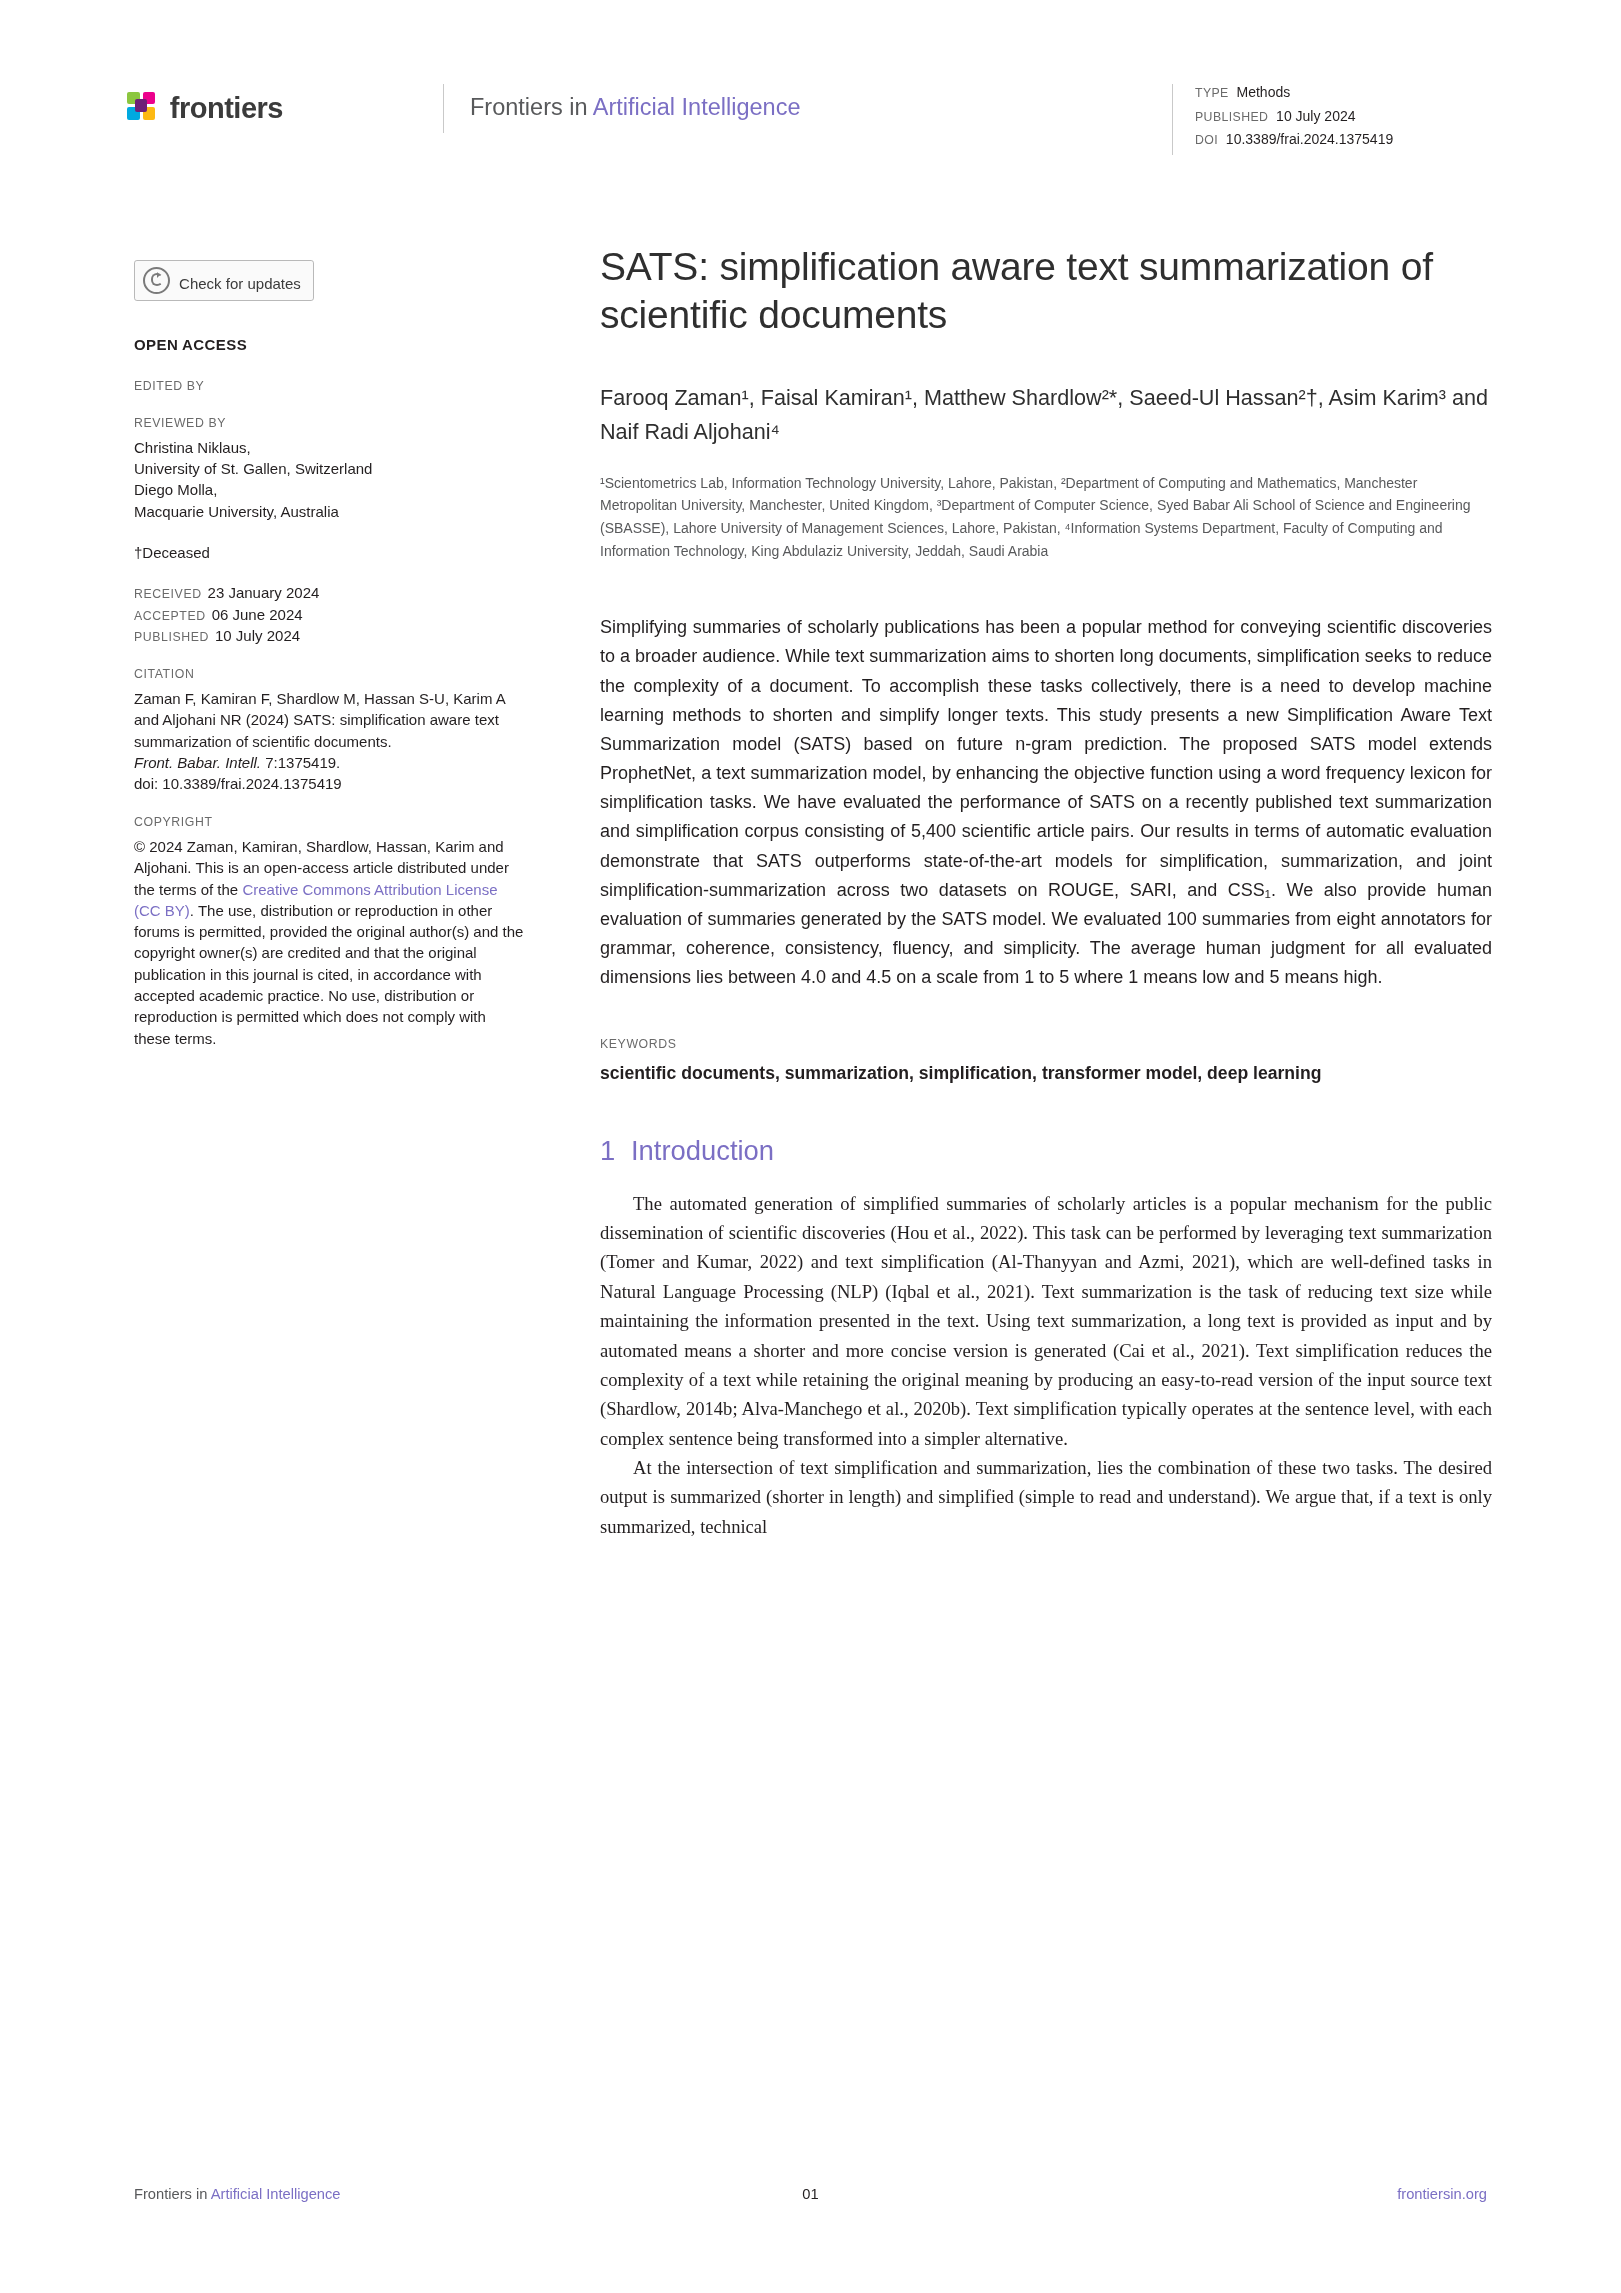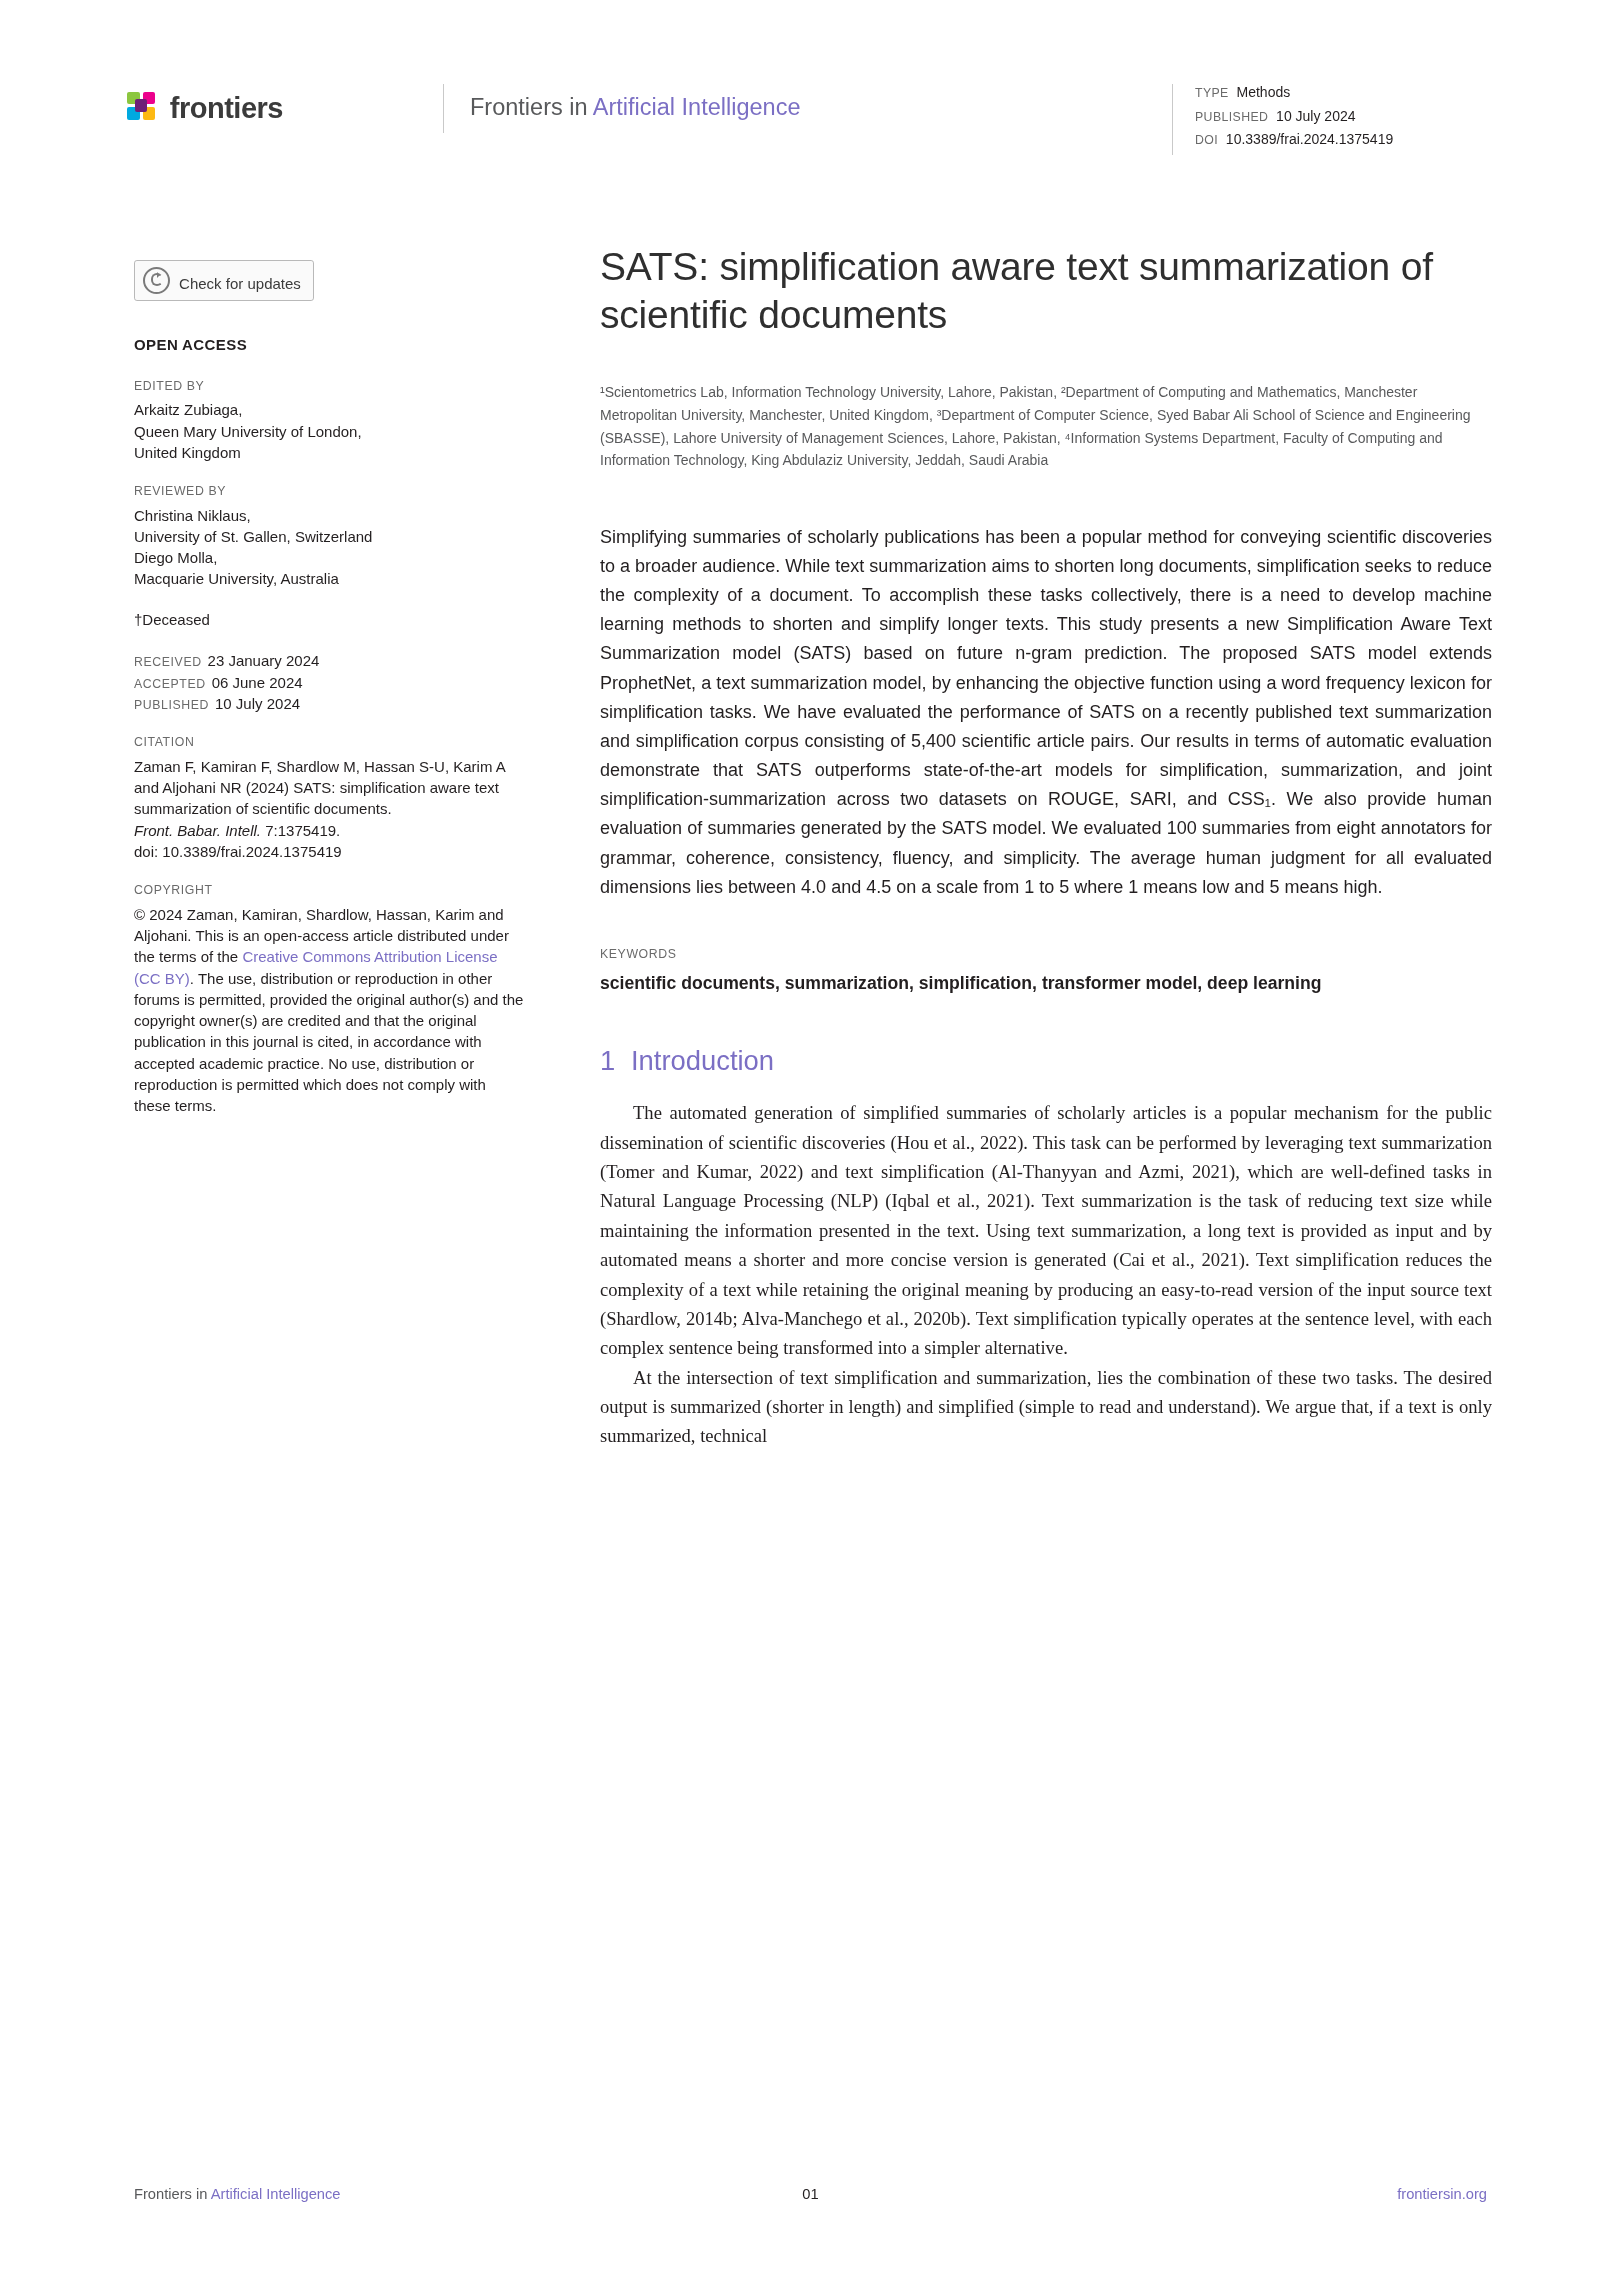--- a/index.html
+++ b/index.html
@@ -327,23 +327,20 @@
 
     <div class="check-updates">
       <span class="cu-icon"></span>
       <span class="cu-label">Check for updates</span>
     </div>
 
     <div class="sb-open">OPEN ACCESS</div>
 
     <div class="sb-group">
       <div class="sb-head">EDITED BY</div>
-      <div class="sb-line" style="white-space: pre-line;"><span>Arkaitz Zubiaga,
-Queen Mary University of London,
-United Kingdom</span></div>
     </div>
 
     <div class="sb-group">
       <div class="sb-head">REVIEWED BY</div>
       <div class="sb-line" style="white-space: pre-line;"><span>Christina Niklaus,
 University of St. Gallen, Switzerland
 Diego Molla,
 Macquarie University, Australia</span></div>
     </div>
 
@@ -373,20 +370,21 @@
 
     <div class="sb-group">
       <div class="sb-head">COPYRIGHT</div>
       <div class="sb-line"><span>© 2024  Zaman, Kamiran, Shardlow, Hassan, Karim and Aljohani. This is an open-access article distributed under the terms of the </span><span class="sb-link">Creative Commons Attribution License (CC BY)</span><span>. The use, distribution or reproduction in other forums is permitted, provided the original author(s) and the copyright owner(s) are credited and that the original publication in this journal is cited, in accordance with accepted academic practice. No use, distribution or reproduction is permitted which does not comply with these terms.</span></div>
     </div>
   </div>
 
   <div class="main">
     <h1 class="paper-title">SATS: simplification aware text summarization of scientific documents</h1>
 
+    <div class="authors">Farooq Zaman¹, Faisal Kamiran¹, Matthew Shardlow²*, Saeed-Ul Hassan²†, Asim Karim³ and Naif Radi Aljohani⁴</div>
 
     <div class="affil">¹Scientometrics Lab, Information Technology University, Lahore, Pakistan, ²Department of Computing and Mathematics, Manchester Metropolitan University, Manchester, United Kingdom, ³Department of Computer Science, Syed Babar Ali School of Science and Engineering (SBASSE), Lahore University of Management Sciences, Lahore, Pakistan, ⁴Information Systems Department, Faculty of Computing and Information Technology, King Abdulaziz University, Jeddah, Saudi Arabia</div>
 
     <div class="abstract">Simplifying summaries of scholarly publications has been a popular method for conveying scientific discoveries to a broader audience. While text summarization aims to shorten long documents, simplification seeks to reduce the complexity of a document. To accomplish these tasks collectively, there is a need to develop machine learning methods to shorten and simplify longer texts. This study presents a new Simplification Aware Text Summarization model (SATS) based on future n-gram prediction. The proposed SATS model extends ProphetNet, a text summarization model, by enhancing the objective function using a word frequency lexicon for simplification tasks. We have evaluated the performance of SATS on a recently published text summarization and simplification corpus consisting of 5,400 scientific article pairs. Our results in terms of automatic evaluation demonstrate that SATS outperforms state-of-the-art models for simplification, summarization, and joint simplification-summarization across two datasets on ROUGE, SARI, and CSS₁. We also provide human evaluation of summaries generated by the SATS model. We evaluated 100 summaries from eight annotators for grammar, coherence, consistency, fluency, and simplicity. The average human judgment for all evaluated dimensions lies between 4.0 and 4.5 on a scale from 1 to 5 where 1 means low and 5 means high.</div>
 
     <div class="kw-head">KEYWORDS</div>
     <div class="keywords">scientific documents, summarization, simplification, transformer model, deep learning</div>
 
     <h2 class="sec-title">
       <span class="sec-num">1</span><span>Introduction</span>

